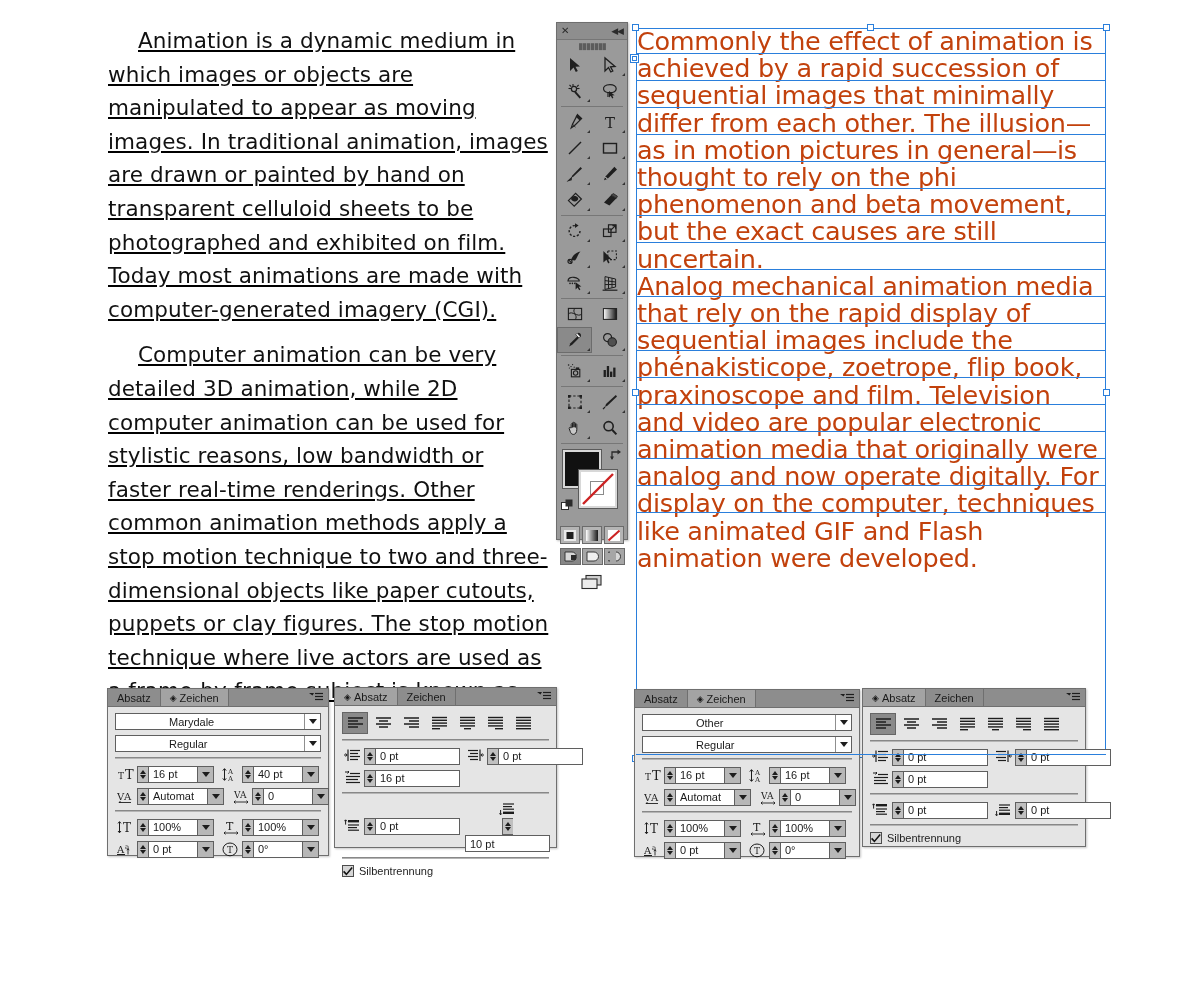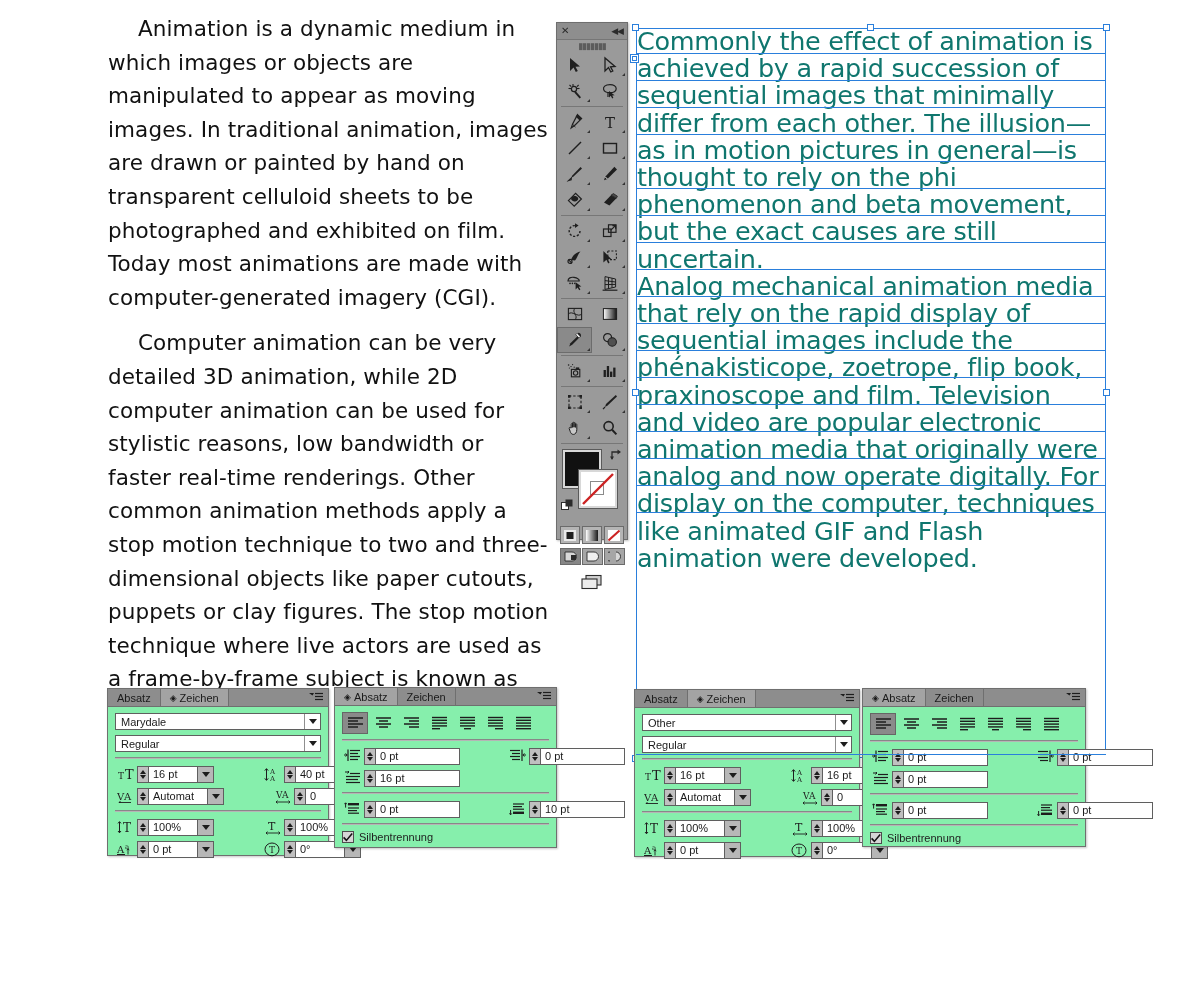--- a/index.html
+++ b/index.html
@@ -12,22 +12,23 @@
     height: 990px;
     position: relative;
     overflow: hidden;
     font-family: "Liberation Sans", sans-serif;
   }
 
   
   #handwritten-doc {
     position: absolute;
     left: 108px;
-    top: 12px;
+    top: 24px;
     width: 445px;
+    text-decoration: underline;
   }
   .hw-para {
     font-family: "DejaVu Sans", sans-serif;
     font-size: 21.5px;
     line-height: 33.6px;
     color: #111111;
     margin: 0 0 12px 0;
     text-indent: 30px;
     letter-spacing: 0.1px;
     -webkit-font-smoothing: antialiased;
@@ -228,40 +229,40 @@
   }
 
   #frame-text {
     position: absolute;
     left: 1px;
     top: 0px;
     width: 466px;
     font-family: "DejaVu Sans", sans-serif;
     font-size: 25.5px;
     line-height: 27.2px;
-    color: #0f766e;
+    color: #c2410c;
     letter-spacing: -0.3px;
   }
   #frame-text p {
     margin: 0;
   }
   
   .baseline {
     position: absolute;
     left: 0;
     width: 470px;
     height: 1px;
     background: #2a7fdc;
     pointer-events: none;
   }
 
   
   .panel {
     position: absolute;
-    background: #86efac;
+    background: #e5e5e5;
     border: 1px solid #6f6f6f;
     box-sizing: border-box;
     box-shadow: 1px 1px 2px rgba(0,0,0,0.22);
     font-family: "Liberation Sans", sans-serif;
     font-size: 11px;
     color: #1d1d1d;
   }
   .panel-tabs {
     height: 17px;
     background: #8d8d8d;
@@ -317,36 +318,36 @@
   }
   .combo .combo-val {
     flex: 1;
     padding-left: 5px;
     display: flex;
     align-items: center;
     font-size: 11px;
     color: #1a1a1a;
     overflow: hidden;
     white-space: nowrap;
+    margin-left: 48px;
   }
   .combo .combo-arrow {
     width: 15px;
     border-left: 1px solid #8f8f8f;
     background: #ffffff;
     display: flex;
     align-items: center;
     justify-content: center;
   }
 
   
   .field-row {
     display: flex;
     align-items: center;
     margin-bottom: 4px;
-    gap: 42px;
   }
   .field-group {
     display: flex;
     align-items: center;
   }
   .fld-icon {
     width: 22px;
     height: 18px;
     display: flex;
     align-items: center;
@@ -1210,21 +1211,21 @@
             <rect x="4" y="1" width="11" height="2.4" fill="#1d1d1d"></rect>
             <path d="M1.6 1 L1.6 5.6 M0.4 2.2 L1.6 0.8 L2.8 2.2" stroke="#1d1d1d" stroke-width="1" fill="none"></path>
           </svg>
         </span>
         <span class="stepper">
             <i class="up"></i>
             <i class="dn"></i>
           </span>
         <span class="numbox w-wide">0 pt</span>
       </div>
-      <div class="field-group" style="margin-left:5px;">
+      <div class="field-group" style="margin-left:5px;flex-direction:column;">
         <span class="fld-icon">
           <svg width="18" height="14" viewBox="0 0 18 14">
             <g stroke="#1d1d1d" stroke-width="1.2">
               <line x1="4" y1="2" x2="15" y2="2"></line>
                 <line x1="4" y1="4.6" x2="13" y2="4.6"></line>
               <line x1="4" y1="7.2" x2="15" y2="7.2"></line>
             </g>
             <rect x="4" y="9.6" width="11" height="2.4" fill="#1d1d1d"></rect>
             <path d="M1.6 8 L1.6 12.6 M0.4 11.4 L1.6 12.8 L2.8 11.4" stroke="#1d1d1d" stroke-width="1" fill="none"></path>
           </svg>

